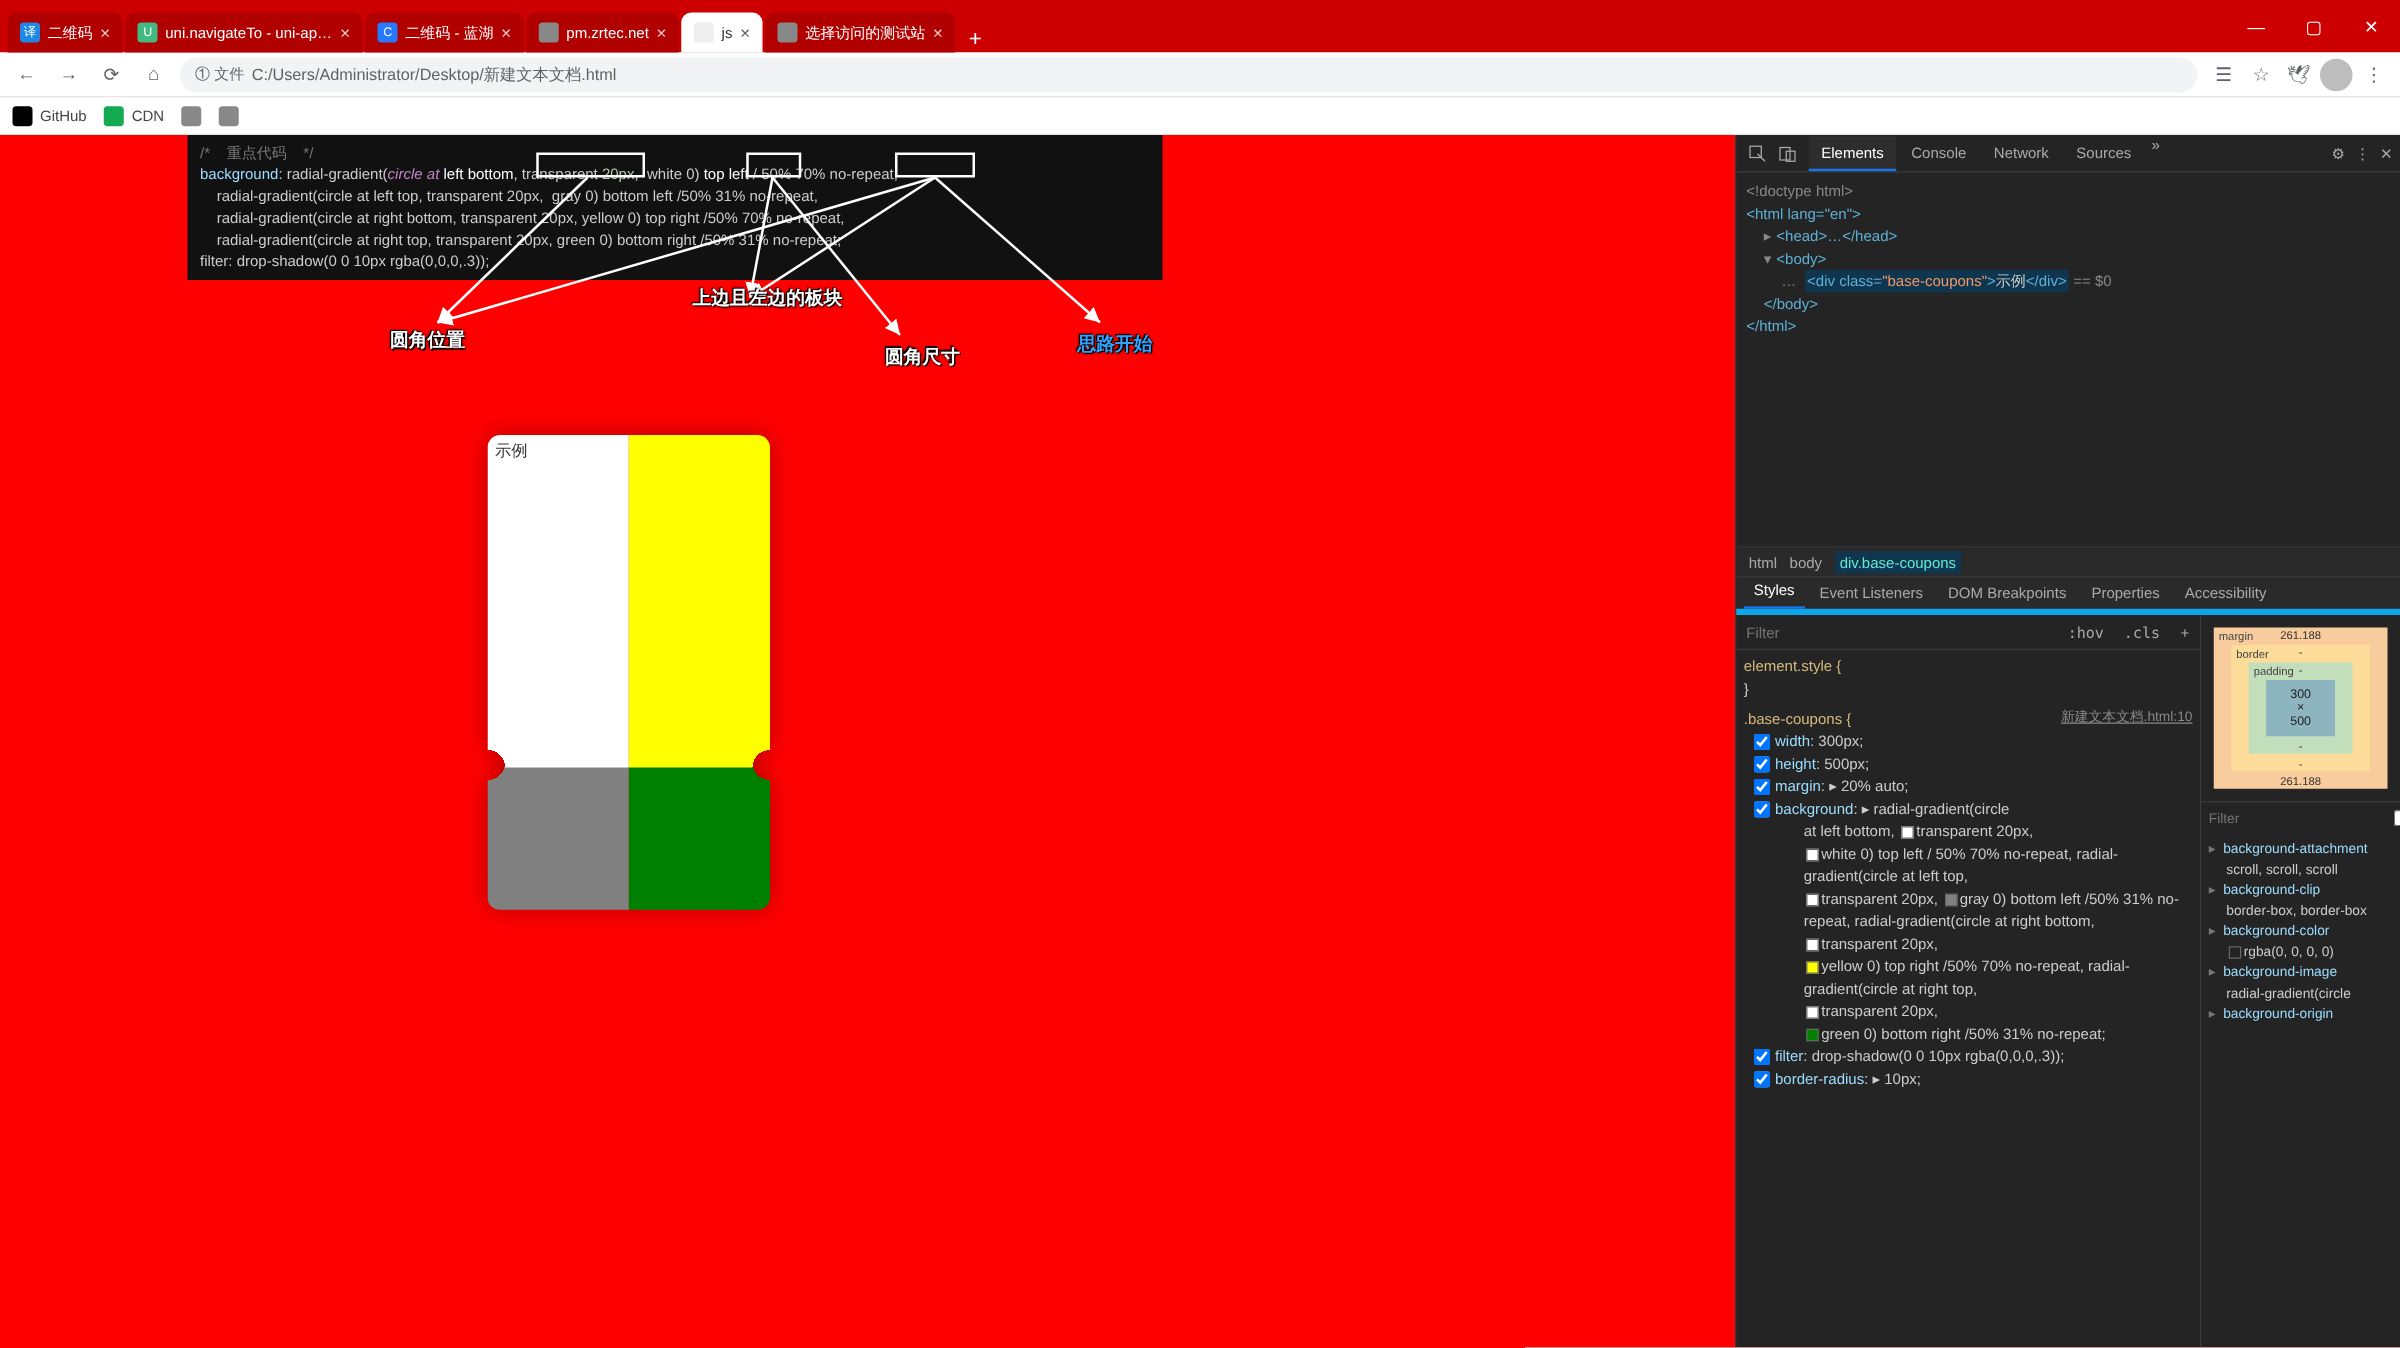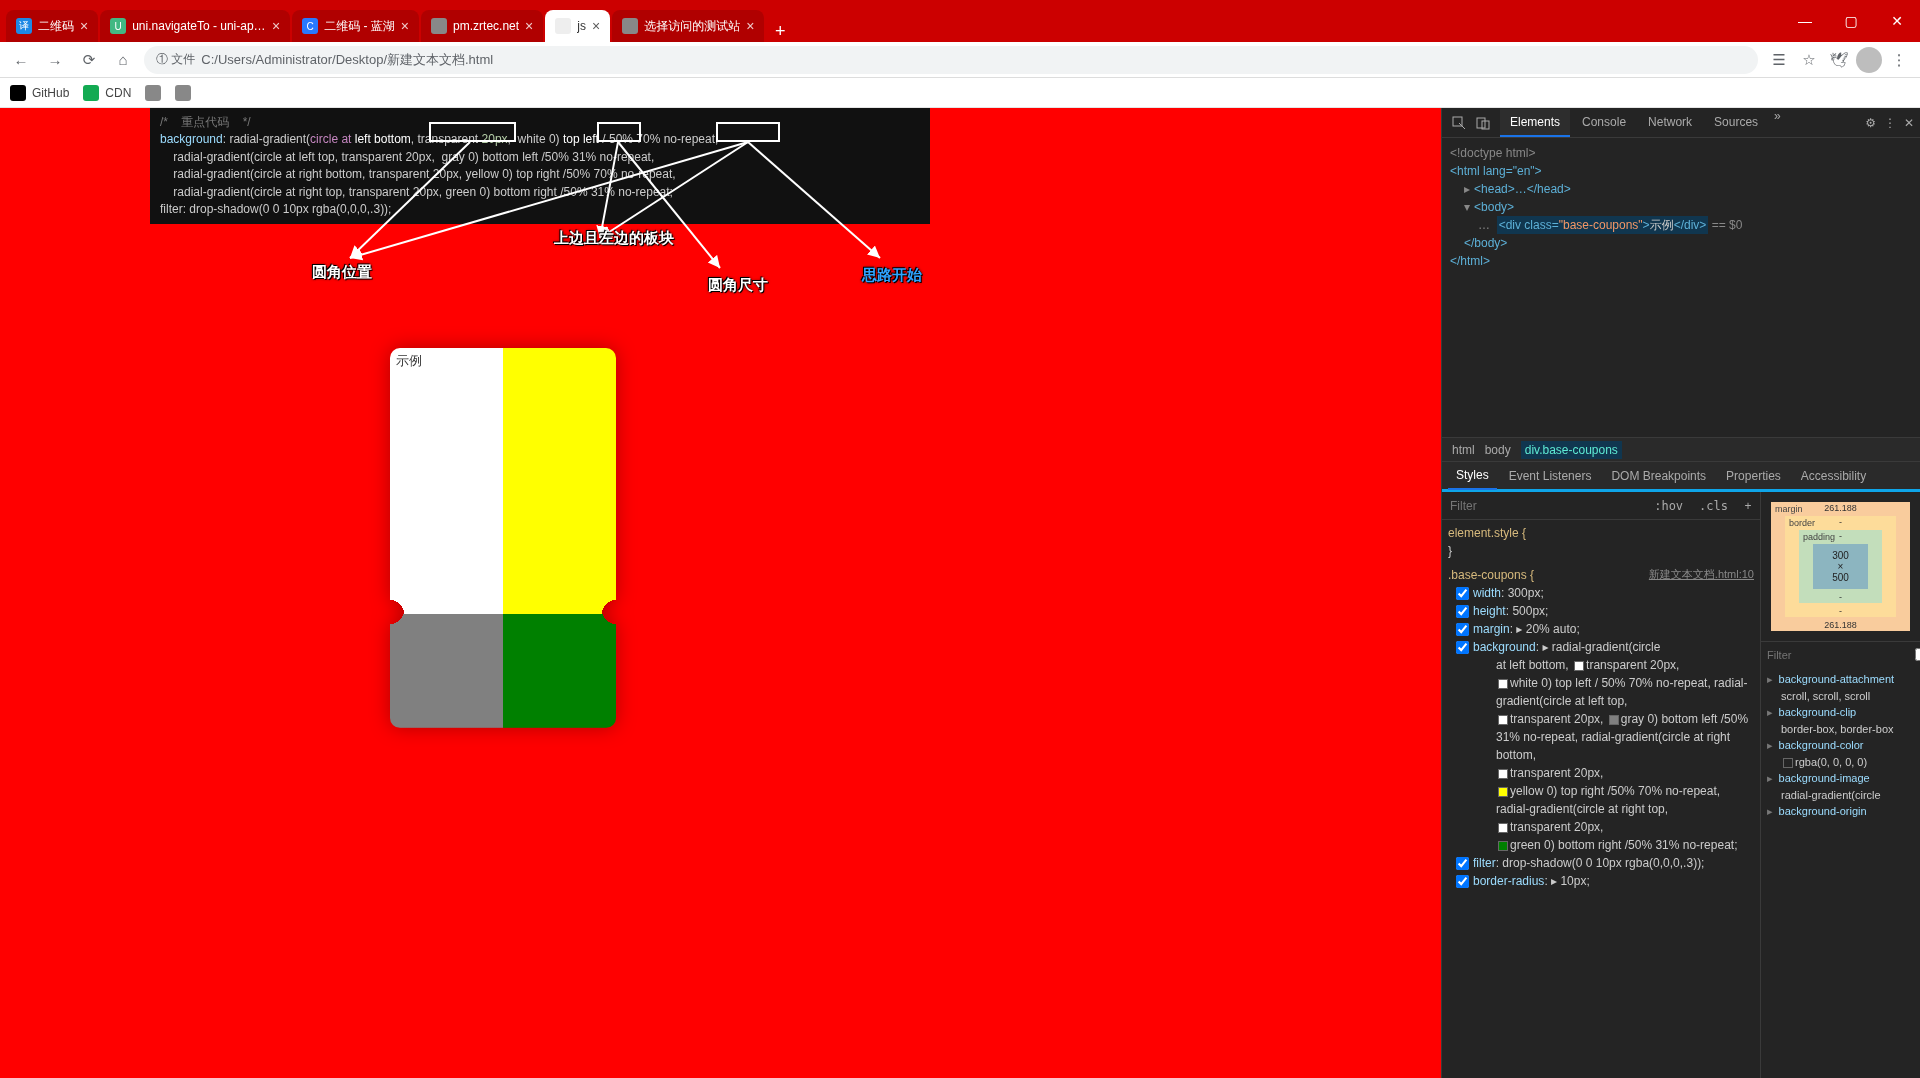--- a/index.html
+++ b/index.html
@@ -35,31 +35,31 @@
 .bookmarks-bar {
   height: 30px; background: #fff; border-bottom: 1px solid #e5e5e5;
   display: flex; align-items: center; gap: 14px; padding: 0 10px; font-size: 12px; color: #444;
 }
 .bm-item { display: flex; align-items: center; gap: 6px; cursor: pointer; }
 .bm-icon { width: 16px; height: 16px; border-radius: 3px; }
 
 
 .content-area { display: flex; height: calc(100% - 42px - 36px - 30px); }
 .page { flex: 1; background: red; position: relative; overflow: hidden; }
-.devtools { width: 479px; background: #242424; color: #ccc; display: flex; flex-direction: column; border-left: 1px solid #3a3a3a; }
+.devtools { width: 532px; background: #242424; color: #ccc; display: flex; flex-direction: column; border-left: 1px solid #3a3a3a; }
 
 
 .code-block {
   position: absolute; left: 150px; top: 0; width: 780px;
   background: #111; color: #ccc; font: 12px/1.45 Consolas, monospace; padding: 6px 10px;
   white-space: pre;
 }
 .code-block .c-comment { color: #777; }
 .code-block .c-prop { color: #9cdcfe; }
-.code-block .c-kw { color: #c586c0; }
+.code-block .c-kw { color: #c586c0; font-style: italic; }
 .code-block .c-num { color: #b5cea8; }
 .code-block .c-white { color: #fff; }
 
 .code-hl {
   position: absolute; border: 2px solid #fff;
 }
 
 .arrows-svg { position: absolute; left: 0; top: 0; width: 100%; height: 100%; pointer-events: none; }
 
 .page-label {
@@ -101,21 +101,21 @@
 .dt-elements .sel-line { background: #10364f; display: inline-block; padding: 0 2px; }
 .dt-elements .mut { color: #888; }
 .dt-elements .indent1 { padding-left: 14px; display: block; }
 .dt-elements .indent2 { padding-left: 28px; display: block; }
 .dt-elements .arrow { color: #888; margin-right: 4px; }
 
 .dt-breadcrumb { height: 24px; display: flex; align-items: center; gap: 10px; padding: 0 10px; font-size: 12px; border-bottom: 1px solid #3a3a3a; background: #2a2a2a; }
 .dt-breadcrumb span { color: #aaa; cursor: pointer; }
 .dt-breadcrumb span.sel { color: #5eead4; background: #10364f; padding: 2px 4px; }
 
-.dt-styles-tabs { height: 30px; display: flex; align-items: center; padding: 0 6px; gap: 4px; font-size: 12px; background: #2a2a2a; border-bottom: 3px solid #0ea5e9; }
+.dt-styles-tabs { height: 30px; display: flex; align-items: flex-end; padding: 0 6px; gap: 4px; font-size: 12px; background: #2a2a2a; border-bottom: 5px solid #0ea5e9; }
 .dt-styles-tabs .st { padding: 6px 8px; color: #aaa; cursor: pointer; }
 .dt-styles-tabs .st.active { color: #fff; border-bottom: 2px solid #1a73e8; }
 
 .dt-styles-body { flex: 1; display: flex; overflow: hidden; }
 .dt-styles-left { flex: 1; display: flex; flex-direction: column; overflow: auto; }
 .dt-filter-row { height: 28px; display: flex; align-items: center; border-bottom: 1px solid #3a3a3a; font-size: 12px; }
 .dt-filter-row input { flex: 1; background: transparent; border: none; color: #ccc; padding: 0 8px; outline: none; font-size: 12px; }
 .dt-filter-row .hovcls { color: #aaa; padding: 0 8px; font-family: Consolas, monospace; }
 .dt-filter-row .plus { width: 24px; text-align: center; color: #aaa; cursor: pointer; }
 

